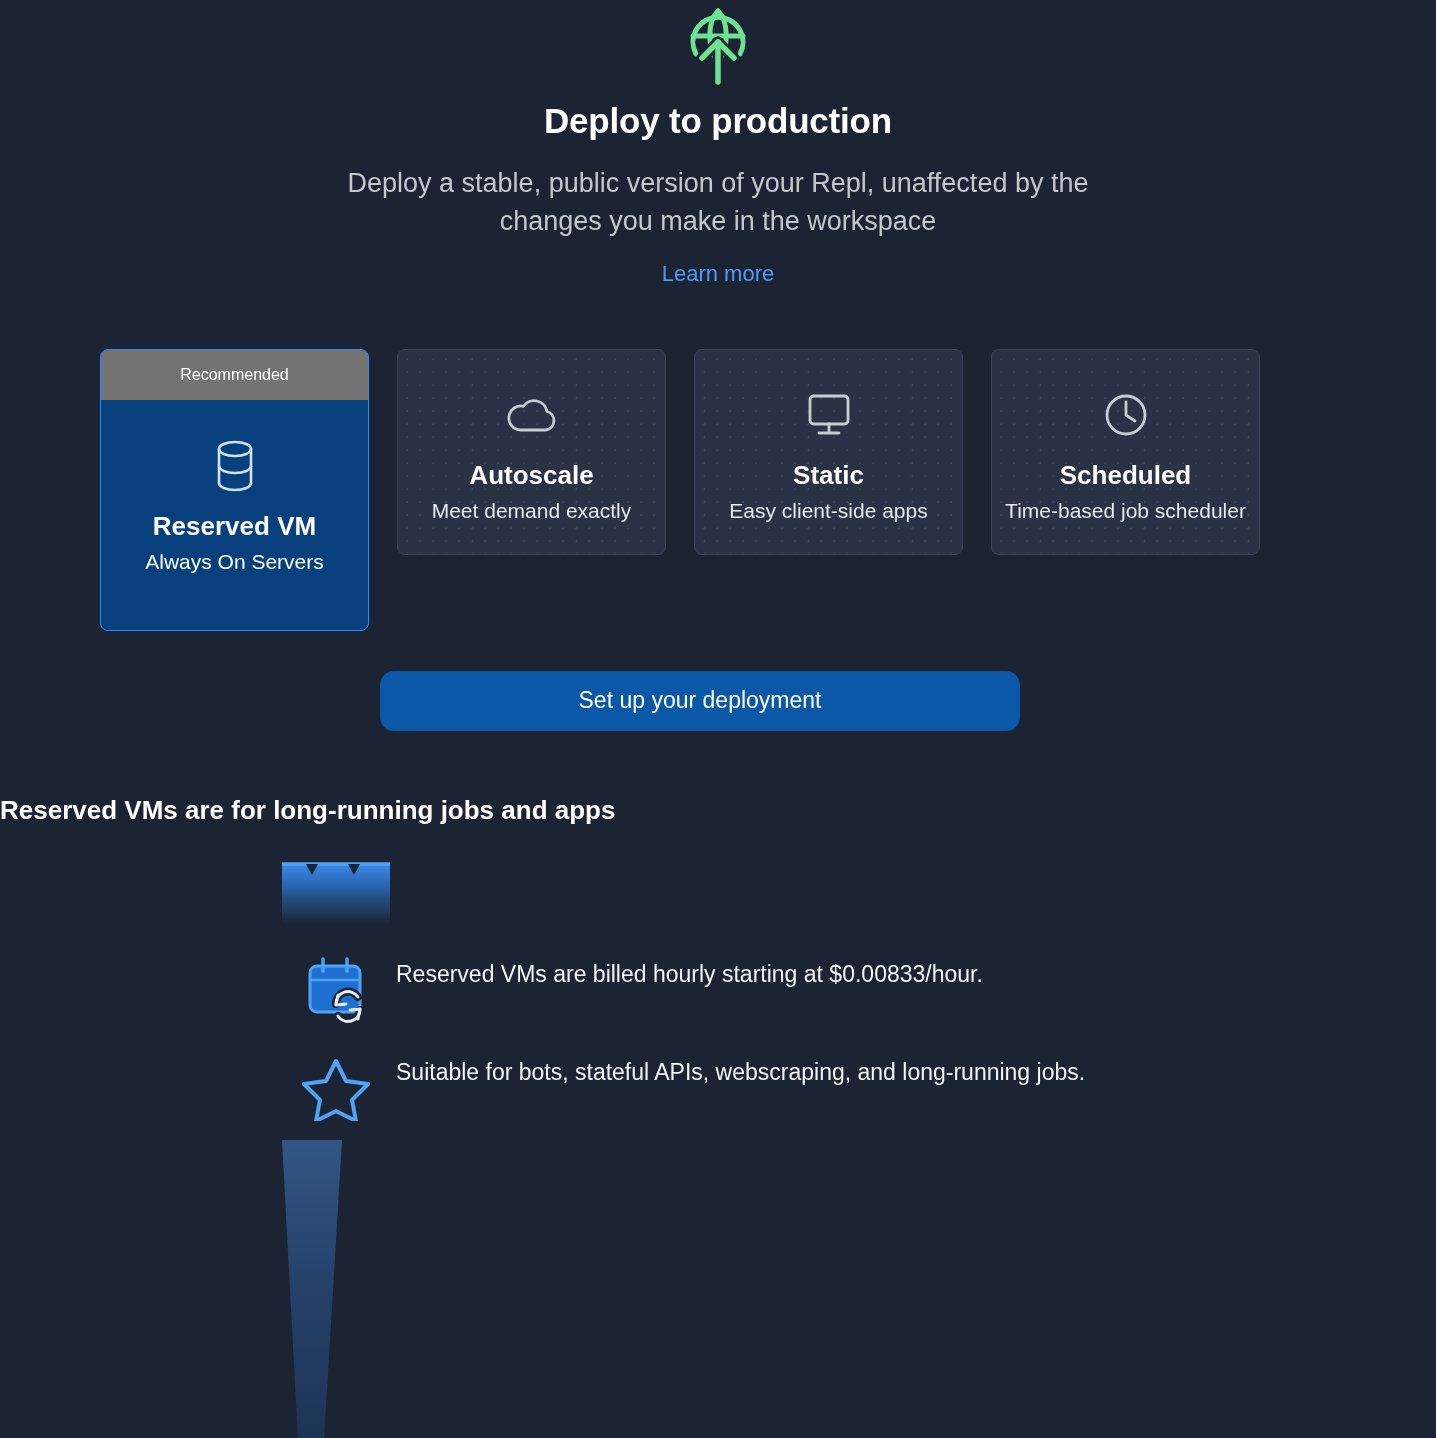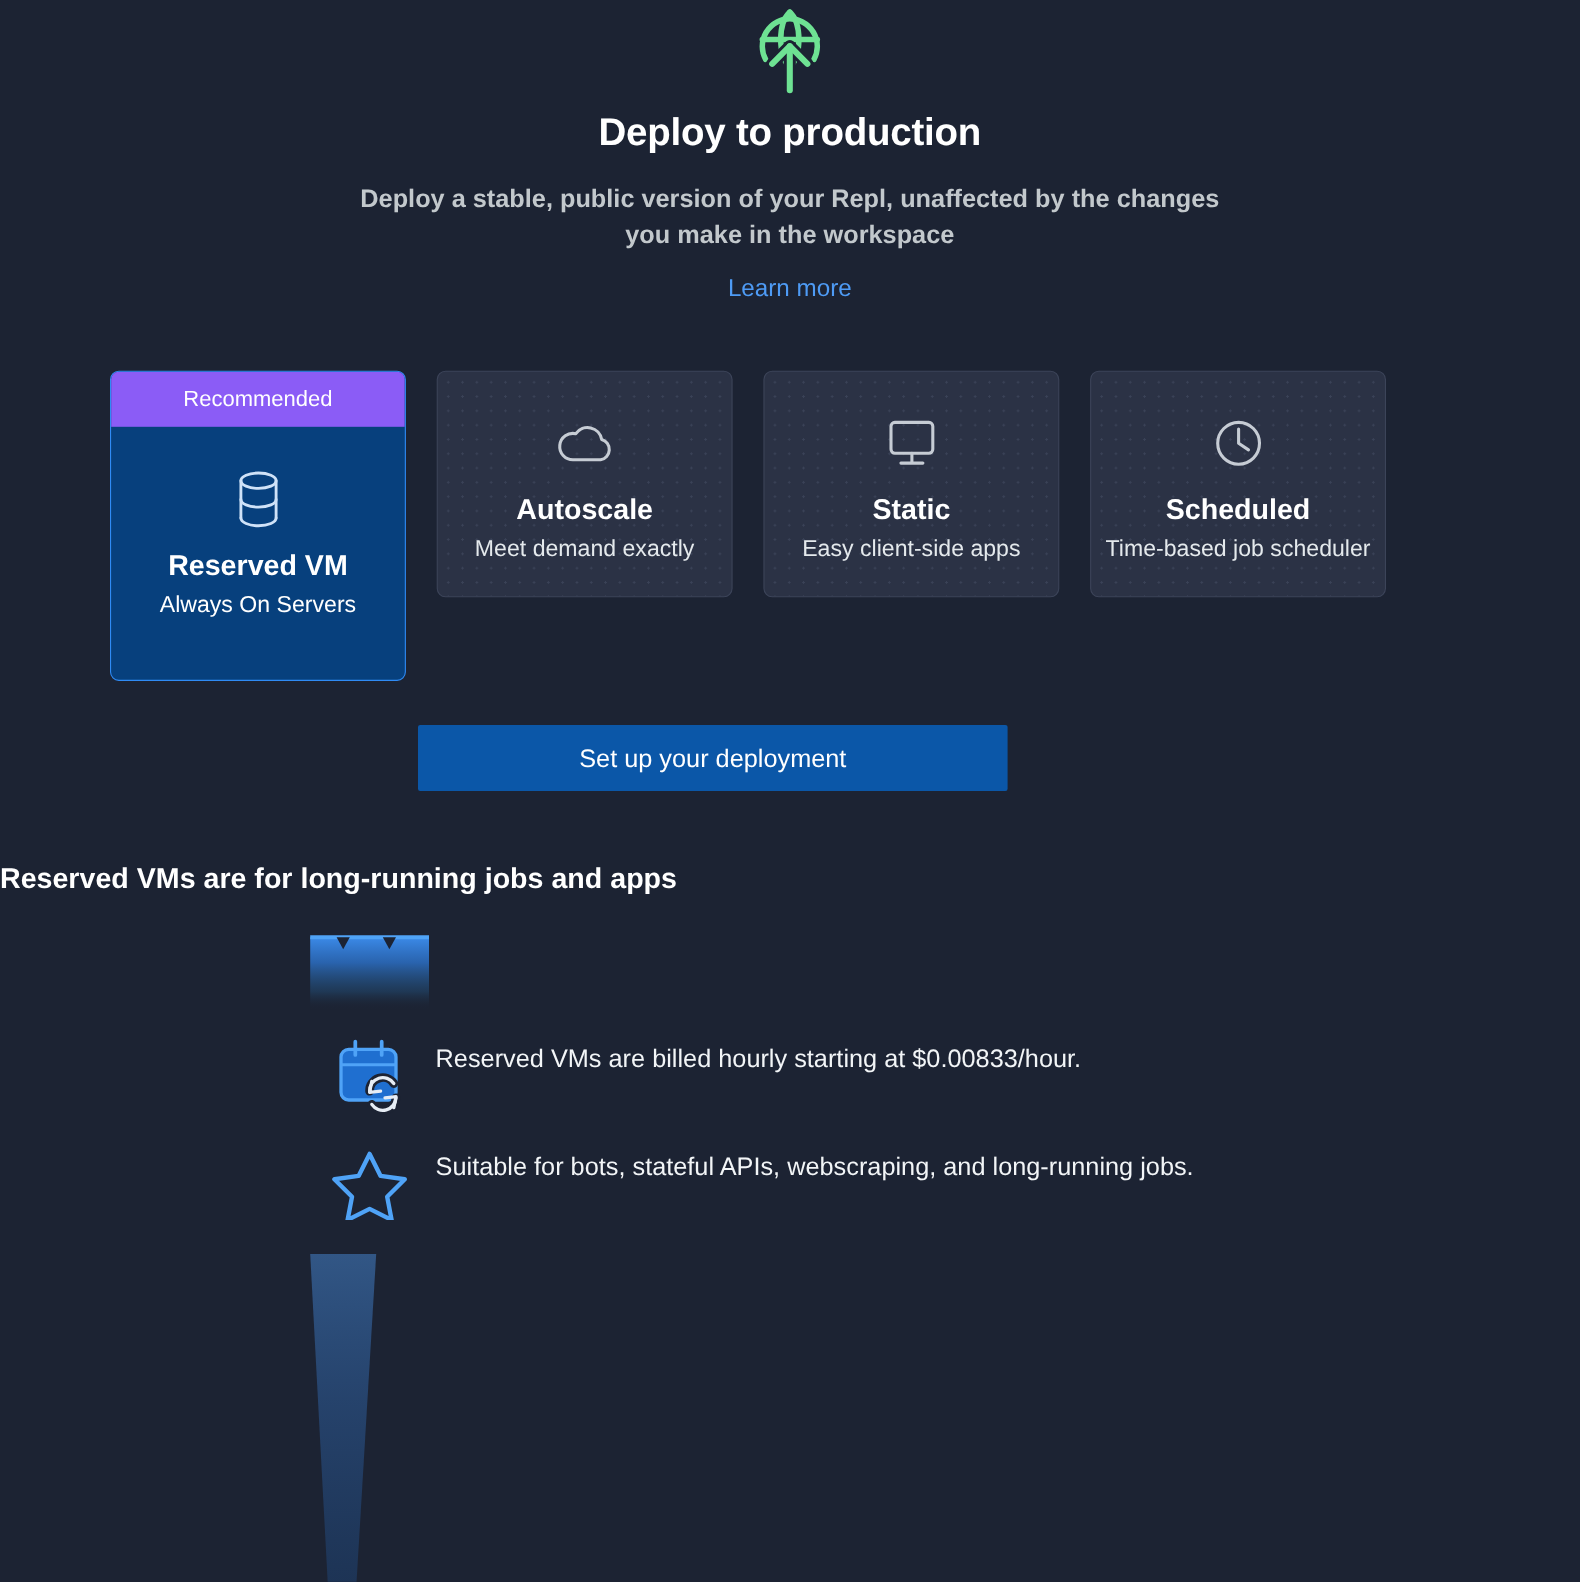--- a/index.html
+++ b/index.html
@@ -41,26 +41,26 @@
   }
   .hero-title {
     font-size: 35px;
     font-weight: 700;
     letter-spacing: -0.2px;
     color: #ffffff;
     margin: 0 0 22px 0;
     line-height: 1.2;
   }
   .hero-sub {
-    font-size: 23px;
+    font-size: 27px;
     color: #c2c8cc;
     line-height: 1.42;
     margin: 0 auto;
     width: 790px;
-    font-weight: 700;
+    font-weight: 400;
   }
   .hero-link {
     display: inline-block;
     margin-top: 20px;
     font-size: 22px;
     color: #4e9bf5;
     text-decoration: none;
     cursor: pointer;
   }
 
@@ -102,25 +102,25 @@
     width: 269px;
     height: 282px;
     background-color: #07407d;
     border: 1px solid #2f8bf5;
     display: flex;
     flex-direction: column;
     align-items: stretch;
   }
   .rec-band {
     height: 50px;
-    background: #8b5cf6;
-    display: flex;
-    align-items: center;
-    justify-content: center;
-    font-size: 20px;
+    background: #737373;
+    display: flex;
+    align-items: center;
+    justify-content: center;
+    font-size: 16px;
     color: #ffffff;
     font-weight: 400;
   }
   .card-selected .card-body {
     flex: 1;
     display: flex;
     flex-direction: column;
     align-items: center;
     justify-content: center;
     padding-bottom: 18px;
@@ -149,25 +149,25 @@
   .card-selected .card-desc { color: #ffffff; }
 
   
   .cta-wrap {
     position: relative;
     z-index: 2;
     margin-top: 40px;
     padding-left: 380px;
   }
   .cta-button {
-    width: 536px;
+    width: 640px;
     height: 60px;
     background: #0b57a8;
     border: none;
-    border-radius: 2px;
+    border-radius: 14px;
     color: #ffffff;
     font-size: 23px;
     font-family: "Liberation Sans", sans-serif;
     cursor: pointer;
     display: flex;
     align-items: center;
     justify-content: center;
   }
 
   

